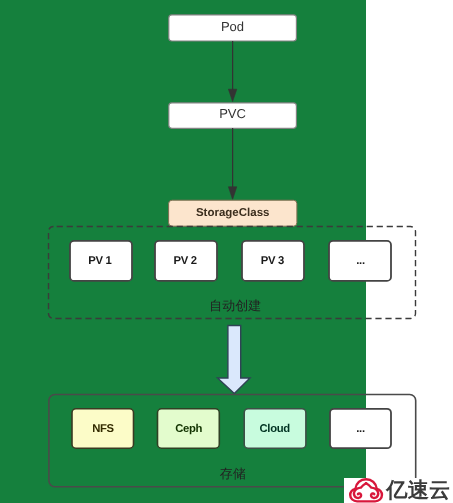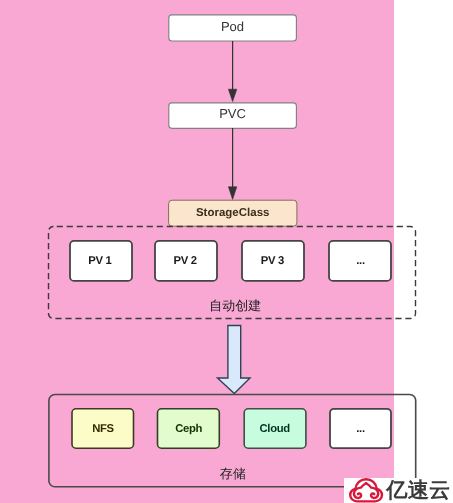--- a/index.html
+++ b/index.html
@@ -9,23 +9,23 @@
     width: 453px;
     height: 503px;
     background: #ffffff;
     overflow: hidden;
     font-family: "Liberation Sans", sans-serif;
     -webkit-font-smoothing: antialiased;
     text-rendering: geometricPrecision;
   }
   #stage {
     position: relative;
-    width: 394px;
+    width: 366px;
     height: 503px;
-    background: #f9a8d4;
+    background: #15803d;
   }
   svg.diagram {
     position: absolute;
     left: 0;
     top: 0;
   }
   .lbl {
     font-family: "Liberation Sans", sans-serif;
     text-anchor: middle;
   }

